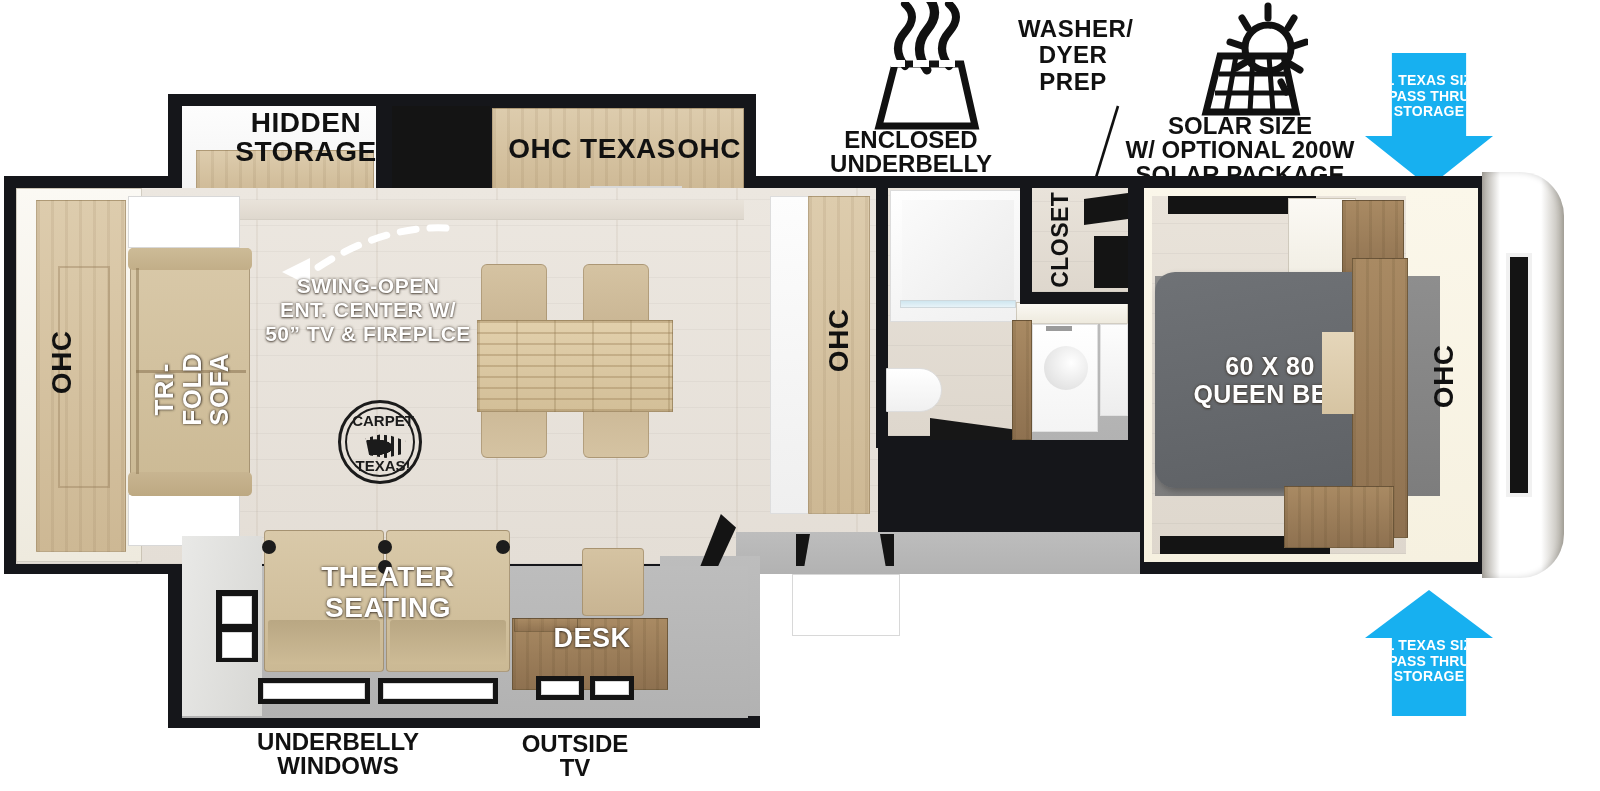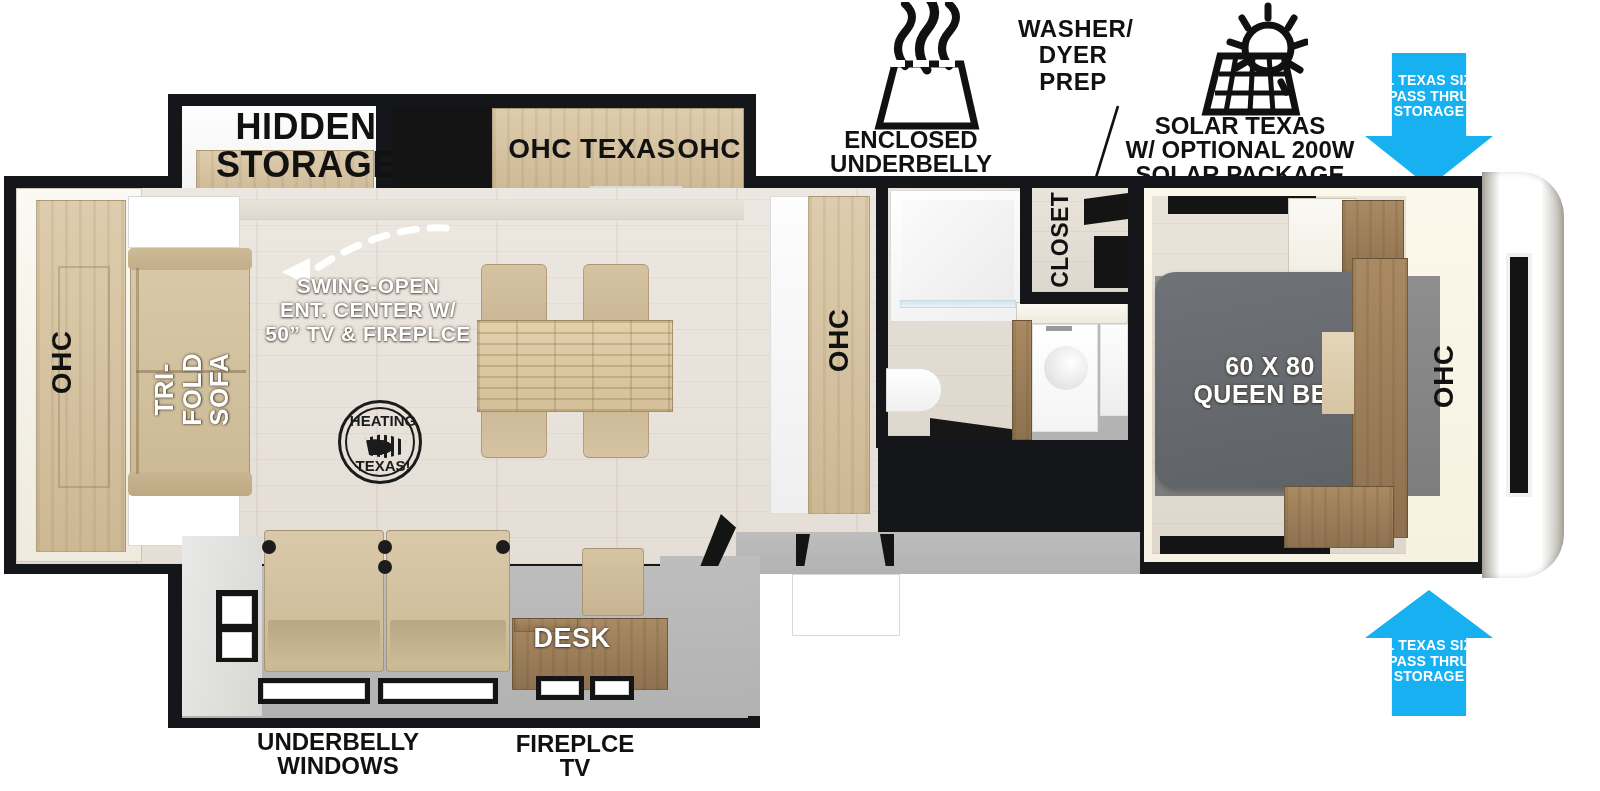--- a/index.html
+++ b/index.html
@@ -146,21 +146,21 @@
     <line x1="66" y1="2" x2="18" y2="158" stroke="#111" stroke-width="2.6"></line>
   </svg>
 
   <div class="lbl" style="left:765px; top:128px; width:292px; font-size:24px; letter-spacing:0;">ENCLOSED UNDERBELLY
 W/ 12V HEATING PADS</div>
 
   <div class="lbl" style="left:1018px; top:16px; width:110px; font-size:24px; line-height:1.1;">WASHER/
 DYER
 PREP</div>
 
-  <div class="lbl" style="left:1116px; top:114px; width:248px; font-size:24px; letter-spacing:0;">SOLAR TEXAS
+  <div class="lbl" style="left:1116px; top:114px; width:248px; font-size:24px; letter-spacing:0;">SOLAR SIZE
 W/ OPTIONAL 200W
 SOLAR PACKAGE</div>
 
   <div class="arrow-badge arrow-down" style="left:1365px; top:53px; width:128px; height:134px; font-size:14px;">
     <span class="txt" style="top:20px; white-space:pre-line;">XL TEXAS SIZE
 PASS THRU
 STORAGE</span>
   </div>
 
   <div class="arrow-badge arrow-up" style="left:1365px; top:590px; width:128px; height:126px; font-size:14px;">
@@ -173,21 +173,21 @@
 
   <div class="wall" style="left:168px; top:94px; width:588px; height:100px;"></div>
 
   <div class="wall" style="left:168px; top:556px; width:592px; height:172px;"></div>
 
   <div class="room floor-white" style="left:182px; top:106px; width:194px; height:96px;"></div>
   <div class="abs wood-cab" style="left:196px; top:150px; width:178px; height:48px;"></div>
   <div class="abs black-box" style="left:196px; top:196px; width:186px; height:11px;"></div>
   <div class="abs cab-top" style="left:176px; top:196px; width:214px; height:22px; transform:skewX(-10deg);"></div>
 
-  <div class="lbl" style="left:216px; top:108px; width:180px; font-size:36px; line-height:1.05;">HIDDEN
+  <div class="lbl" style="left:216px; top:108px; width:180px; font-size:28px; line-height:1.05;">HIDDEN
 STORAGE</div>
 
   <div class="abs black-box" style="left:392px; top:106px; width:98px; height:95px;"></div>
   <div class="abs" style="left:404px; top:200px; width:104px; height:25px; background:#161616; clip-path:polygon(0 0,100% 0,88% 100%,10% 100%);"></div>
 
   <div class="abs wood-cab" style="left:492px; top:108px; width:252px; height:88px;"></div>
   <div class="abs cab-top" style="left:492px; top:196px; width:252px; height:22px;"></div>
   <div class="abs" style="left:592px; top:191px; width:88px; height:28px; background:linear-gradient(180deg,#2a2a2a,#141414); border-radius:2px;"></div>
   <div class="abs" style="left:590px; top:186px; width:92px; height:7px; background:#d9d9d9;"></div>
   <div class="abs" style="left:604px; top:211px; width:62px; height:4px; background:repeating-linear-gradient(90deg,#c0342b 0 10px,transparent 10px 24px);"></div>
@@ -228,21 +228,21 @@
   <div class="abs" style="left:583px; top:380px; width:66px; height:78px; background:linear-gradient(180deg,#c8b492,#d5c3a2); border-radius:2px 2px 6px 6px; border:1px solid rgba(120,98,62,.35);"></div>
   <div class="abs" style="left:477px; top:320px; width:196px; height:92px;
        background:
          repeating-linear-gradient(0deg, rgba(150,122,80,.35) 0 2px, rgba(0,0,0,0) 2px 11px),
          repeating-linear-gradient(90deg, rgba(120,95,55,.22) 0 2px, rgba(0,0,0,0) 2px 38px),
          linear-gradient(180deg,#e2d0ac,#d3bf98);
        border:1px solid rgba(120,98,62,.4);"></div>
 
   <div class="stamp" style="left:338px; top:400px; width:84px; height:84px;">
     <div class="ring2"></div>
-    <div class="word" style="left:0; top:9px; width:84px; text-align:center; font-size:15px;">HEATING</div>
+    <div class="word" style="left:0; top:9px; width:84px; text-align:center; font-size:15px;">CARPET</div>
     <div class="word" style="left:0; bottom:7px; width:84px; text-align:center; font-size:15px;">TEXAS!</div>
     <div class="abs" style="left:22px; top:30px; width:44px; height:26px;
          background:
            radial-gradient(ellipse at 28% 55%, #1b1b1b 0 38%, transparent 40%),
            repeating-linear-gradient(90deg,#1b1b1b 0 3px,transparent 3px 7px);
          clip-path: polygon(6% 20%,38% 6%,62% 10%,96% 30%,92% 80%,52% 96%,14% 86%);"></div>
   </div>
 
   <div class="abs" style="left:770px; top:196px; width:40px; height:318px; background:linear-gradient(180deg,#fdfdfd,#efefef); border:1px solid #ddd;"></div>
   <div class="abs wood-cab" style="left:808px; top:196px; width:62px; height:318px;"></div>
@@ -318,34 +318,36 @@
   <div class="abs white-box" style="left:222px; top:632px; width:30px; height:26px;"></div>
 
   <div class="abs sofa" style="left:264px; top:530px; width:120px; height:142px;"></div>
   <div class="abs sofa" style="left:386px; top:530px; width:124px; height:142px;"></div>
   <div class="abs" style="left:268px; top:620px; width:112px; height:44px; background:linear-gradient(180deg,#b9a783,#cdbb96); border-radius:3px;"></div>
   <div class="abs" style="left:390px; top:620px; width:116px; height:44px; background:linear-gradient(180deg,#b9a783,#cdbb96); border-radius:3px;"></div>
   <div class="abs" style="left:262px; top:540px; width:14px; height:14px; background:#1c1c1c; border-radius:50%;"></div>
   <div class="abs" style="left:378px; top:540px; width:14px; height:14px; background:#1c1c1c; border-radius:50%;"></div>
   <div class="abs" style="left:378px; top:560px; width:14px; height:14px; background:#1c1c1c; border-radius:50%;"></div>
   <div class="abs" style="left:496px; top:540px; width:14px; height:14px; background:#1c1c1c; border-radius:50%;"></div>
+  <div class="lbl lbl-white" style="left:292px; top:562px; width:192px; font-size:28px; line-height:1.1;">THEATER
+SEATING</div>
 
   <div class="abs black-box" style="left:258px; top:678px; width:112px; height:26px;"></div>
   <div class="abs white-box" style="left:263px; top:683px; width:102px; height:16px;"></div>
   <div class="abs black-box" style="left:378px; top:678px; width:120px; height:26px;"></div>
   <div class="abs white-box" style="left:383px; top:683px; width:110px; height:16px;"></div>
 
   <div class="abs wood-cab-dark" style="left:512px; top:618px; width:156px; height:72px;"></div>
   <div class="abs wood-cab-dark" style="left:514px; top:618px; width:64px; height:14px; opacity:.8;"></div>
-  <div class="lbl lbl-white" style="left:510px; top:625px; width:124px; font-size:27px;">DESK</div>
+  <div class="lbl lbl-white" style="left:530px; top:625px; width:124px; font-size:27px;">DESK</div>
   <div class="abs" style="left:582px; top:548px; width:62px; height:68px; background:linear-gradient(180deg,#d5c3a2,#c8b492); border:1px solid rgba(120,98,62,.4); border-radius:4px;"></div>
 
   <div class="abs black-box" style="left:536px; top:676px; width:48px; height:24px;"></div>
   <div class="abs white-box" style="left:541px; top:681px; width:38px; height:14px;"></div>
   <div class="abs black-box" style="left:590px; top:676px; width:44px; height:24px;"></div>
   <div class="abs white-box" style="left:595px; top:681px; width:34px; height:14px;"></div>
 
   <div class="lbl" style="left:238px; top:730px; width:200px; font-size:24px; letter-spacing:0;">UNDERBELLY
 WINDOWS</div>
-  <div class="lbl" style="left:500px; top:732px; width:150px; font-size:24px; letter-spacing:0;">FIREPLCE
+  <div class="lbl" style="left:500px; top:732px; width:150px; font-size:24px; letter-spacing:0;">OUTSIDE
 TV</div>
 
 </div>
 
 </body></html>

